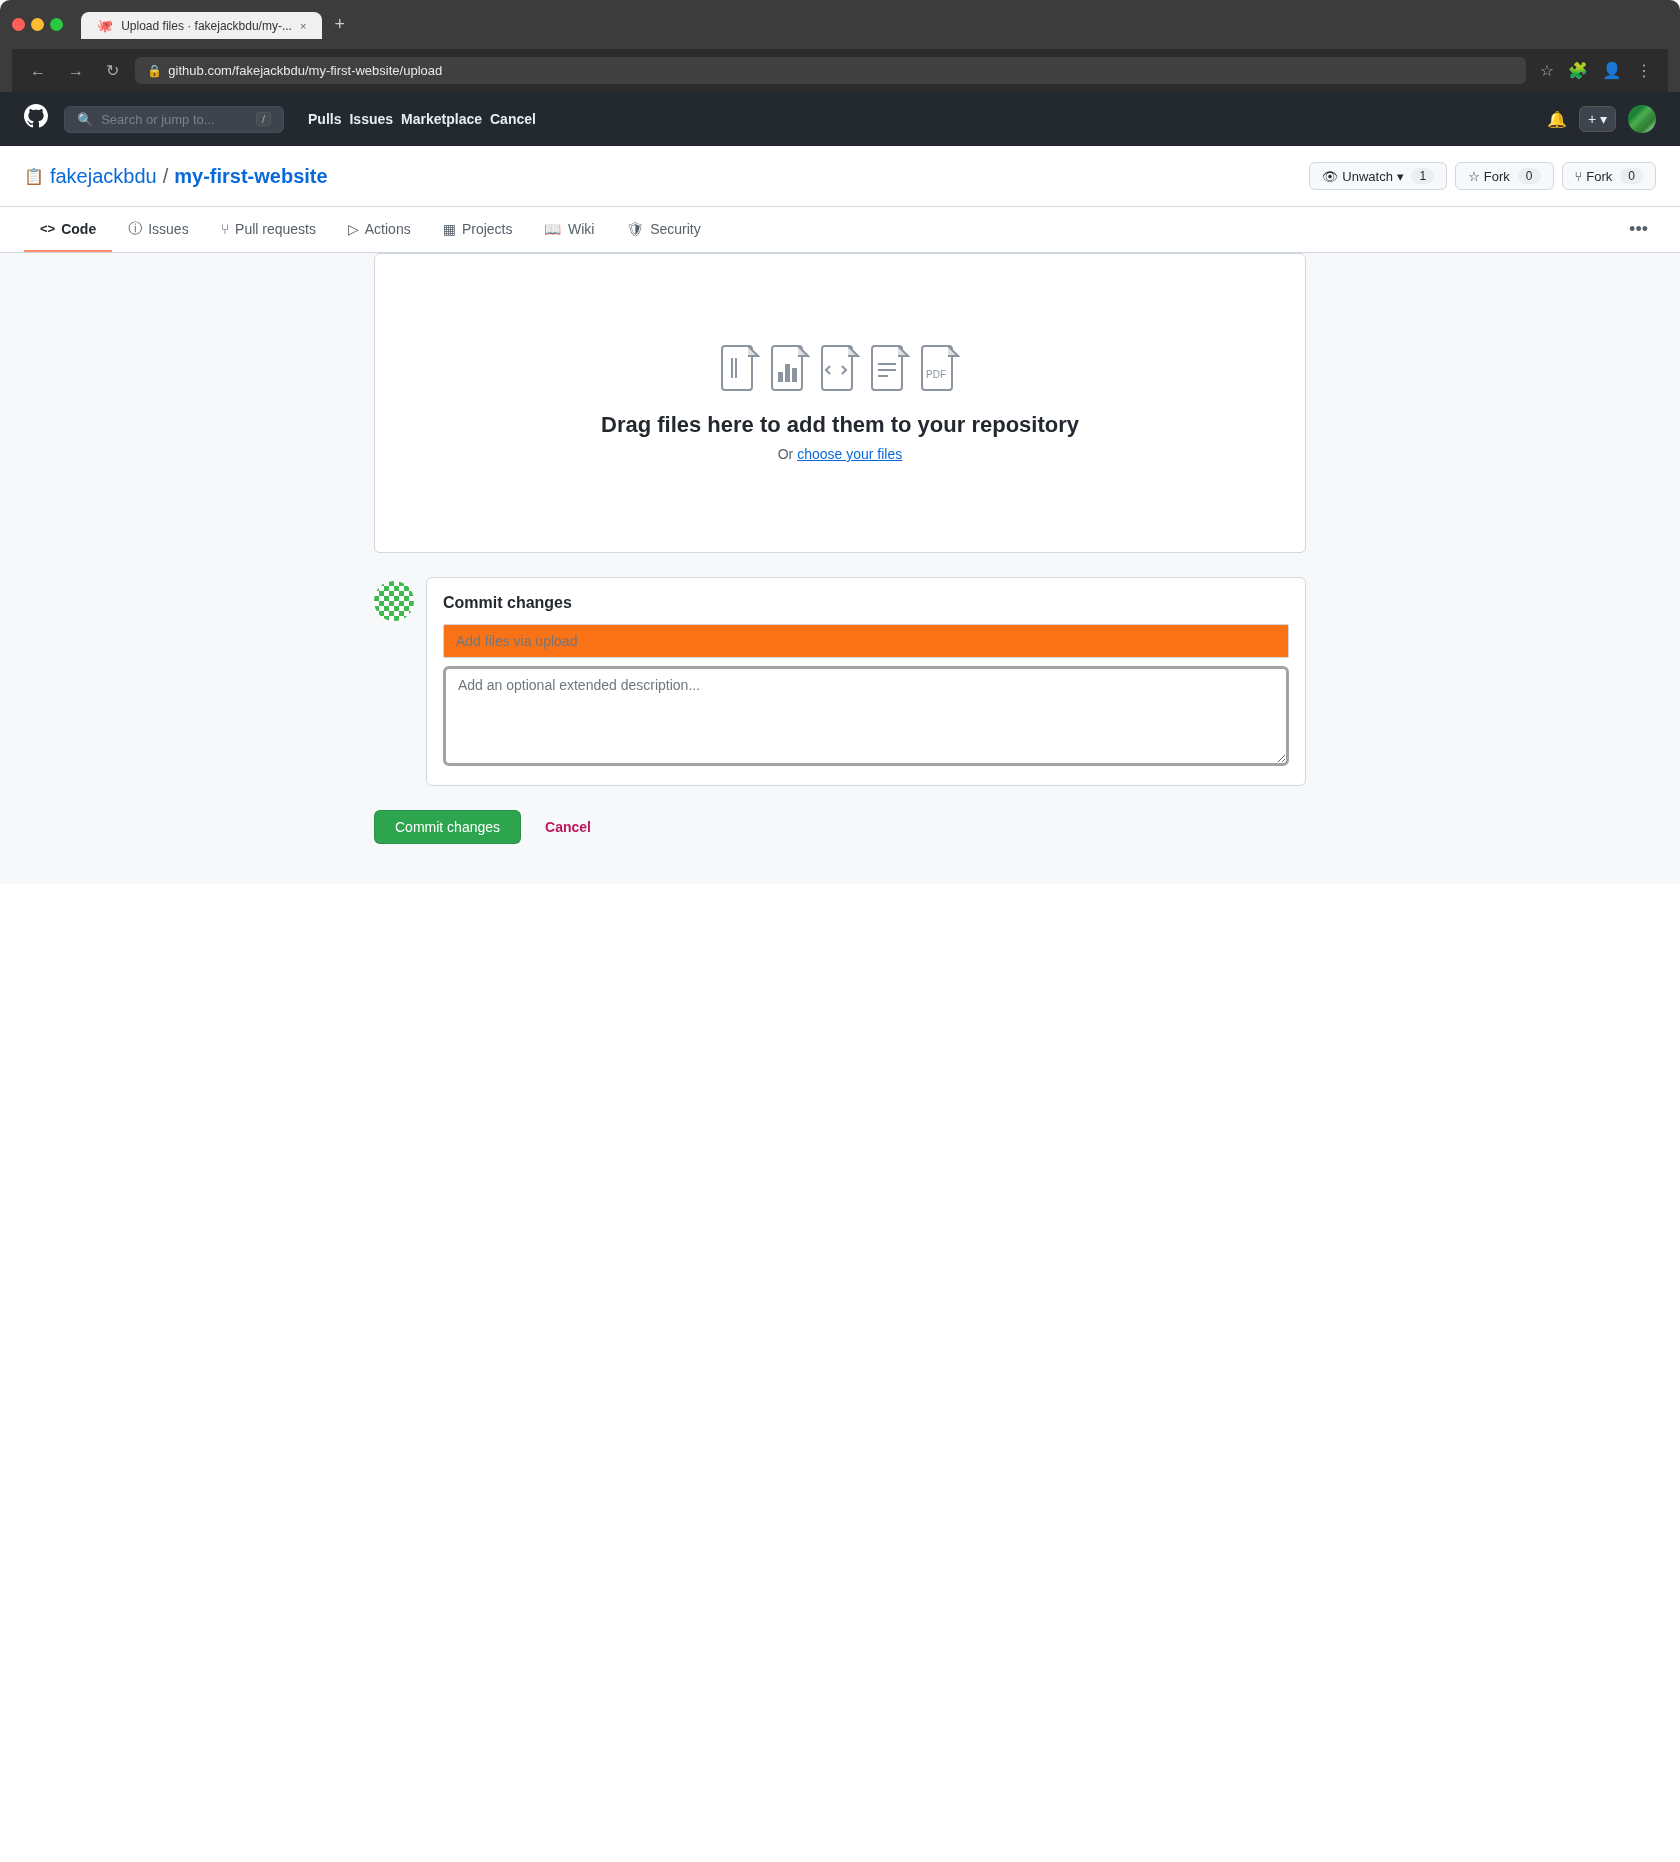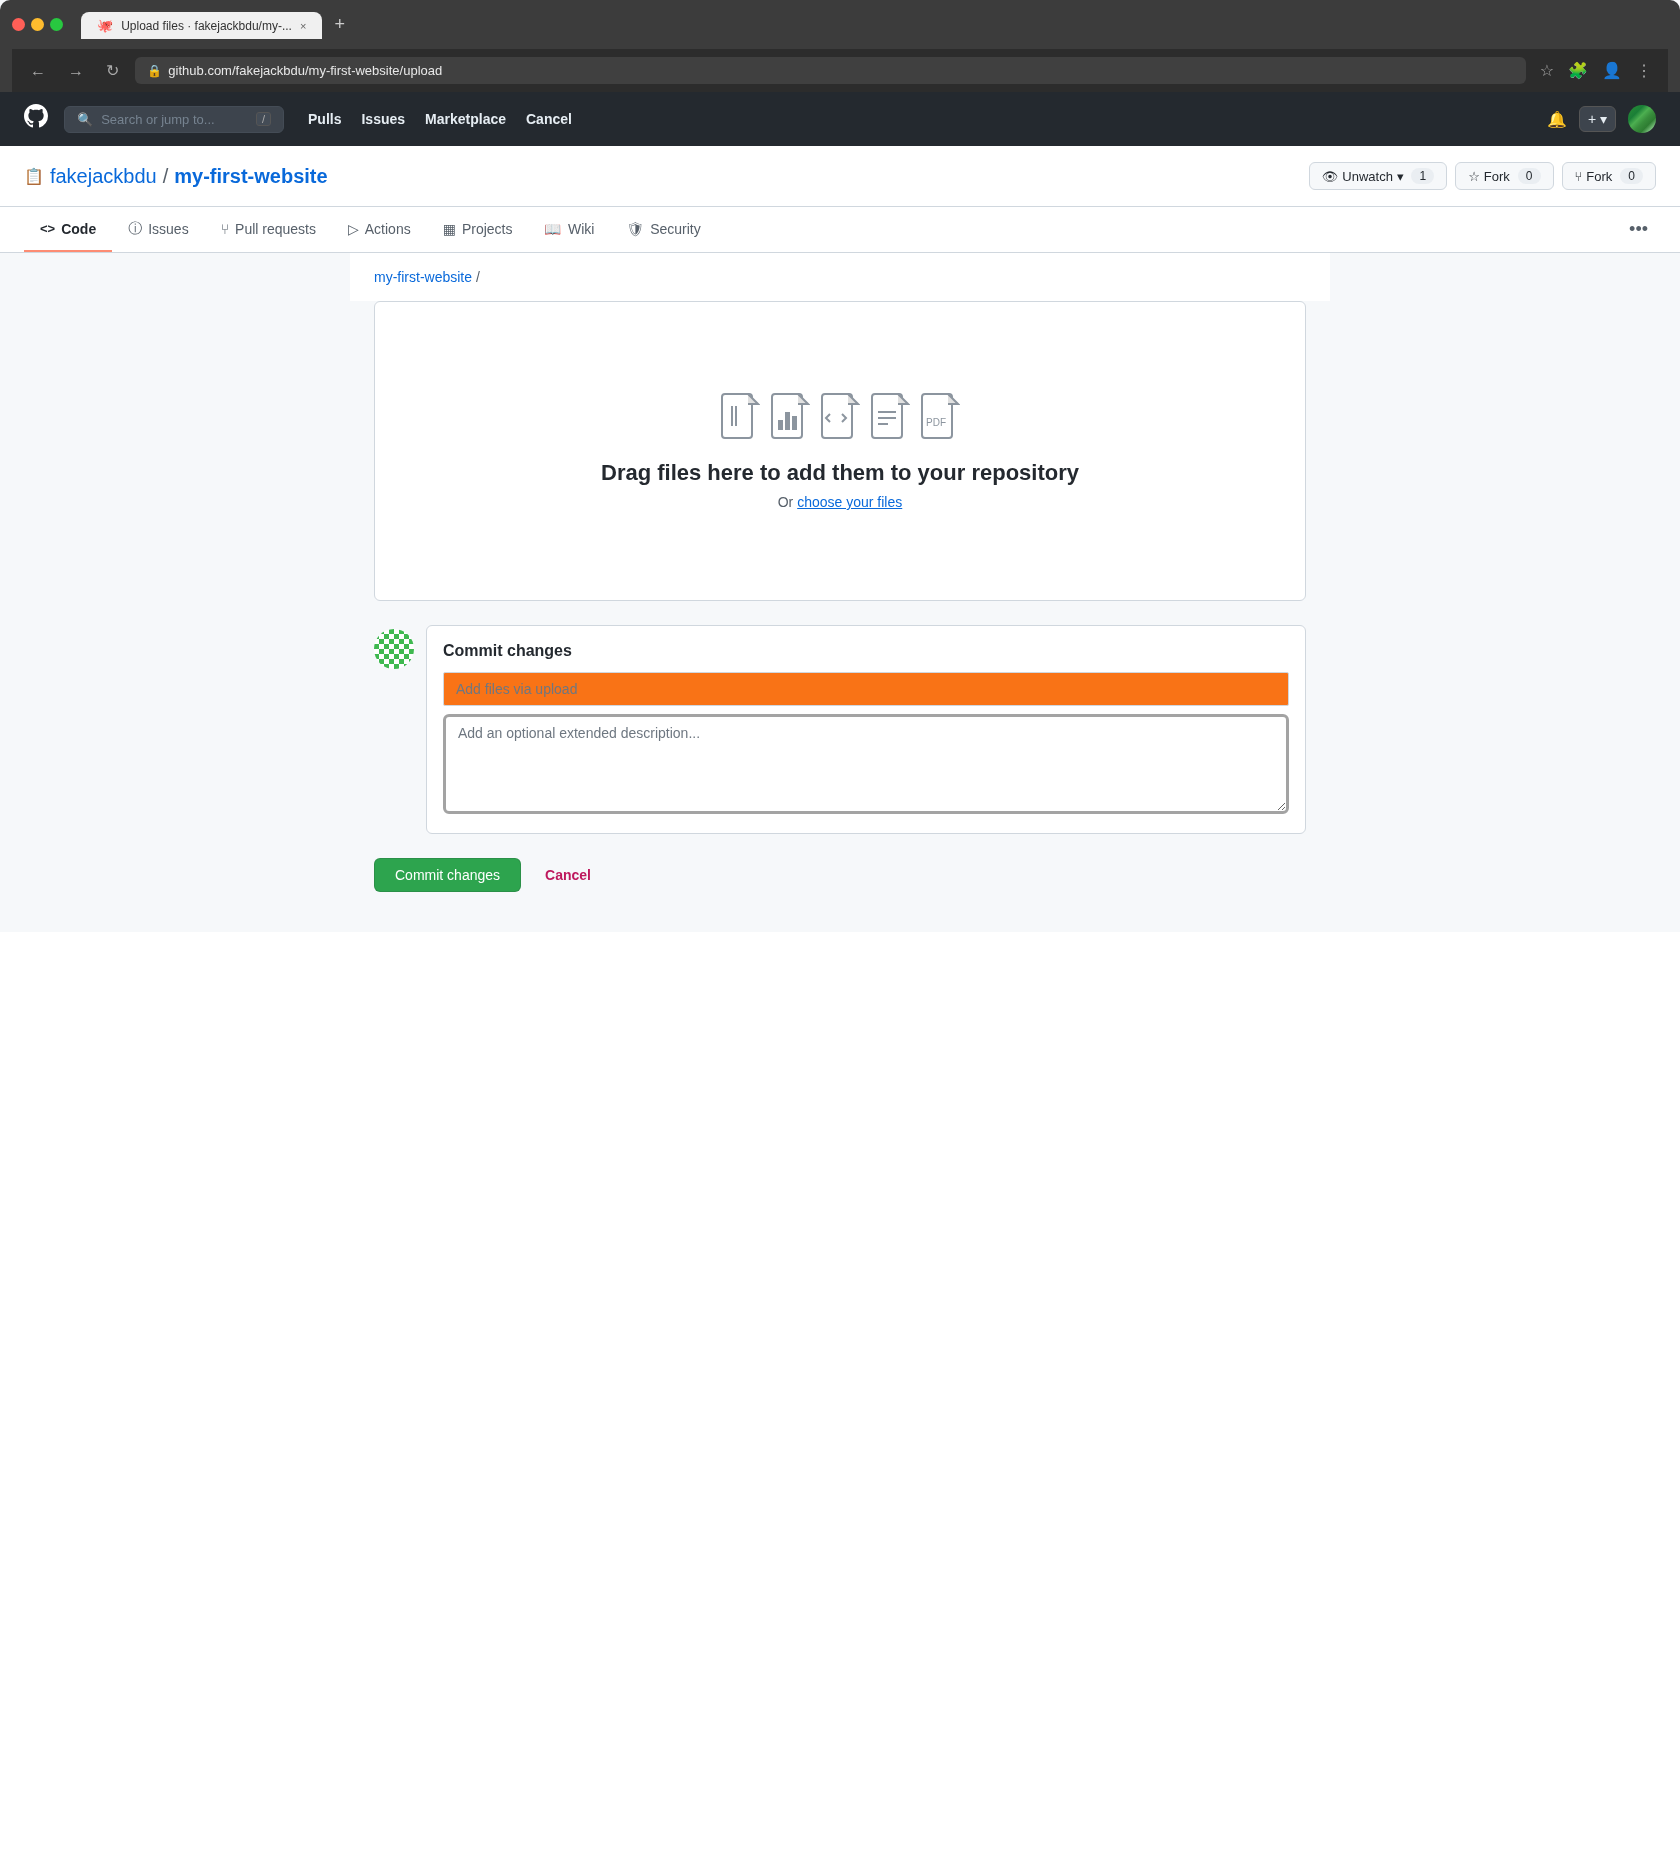--- a/index.html
+++ b/index.html
@@ -25,21 +25,21 @@
     .url-lock { color: #aaa; font-size: 12px; }
     .url-text { color: #e8e8e8; font-size: 13px; }
     .address-actions { display: flex; gap: 6px; color: #aaa; }
     .addr-icon { font-size: 16px; cursor: pointer; padding: 2px 4px; }
 
     
     .gh-header { background: #24292f; padding: 12px 24px; display: flex; align-items: center; gap: 16px; }
     .gh-logo { color: white; font-size: 24px; }
     .gh-search { background: #3d444d; border: 1px solid #444c56; border-radius: 6px; padding: 5px 12px; color: #aaa; font-size: 13px; display: flex; align-items: center; gap: 8px; width: 220px; cursor: pointer; }
     .search-slash { background: #444c56; border: 1px solid #555; border-radius: 3px; padding: 0 5px; font-size: 11px; color: #aaa; }
-    .gh-nav { display: flex; gap: 20px; margin-left: 8px; }
+    .gh-nav { display: flex; gap: 8px; margin-left: 8px; }
     .gh-nav a { color: #e6edf3; font-size: 14px; font-weight: 600; text-decoration: none; }
     .gh-header-right { margin-left: auto; display: flex; align-items: center; gap: 12px; color: #e6edf3; font-size: 18px; }
     .gh-avatar { width: 28px; height: 28px; border-radius: 50%; background: linear-gradient(135deg, #3fb950, #238636, #1a7f37, #4caf50, #388e3c, #2e7d32, #81c784, #4caf50); }
 
     
     .repo-header { padding: 16px 24px; display: flex; align-items: center; justify-content: space-between; border-bottom: 1px solid #d0d7de; background: white; }
     .repo-title { display: flex; align-items: center; gap: 6px; font-size: 20px; }
     .repo-icon { color: #57606a; font-size: 16px; }
     .repo-owner { color: #0969da; text-decoration: none; font-weight: 400; }
     .repo-sep { color: #57606a; }
@@ -206,24 +206,20 @@
     <a class="repo-nav-item">
       <span>🛡</span>
       <span>Security</span>
     </a>
     <span class="more-btn">•••</span>
   </div>
 
   <div class="content-area">
     <div style="max-width: 1012px; margin: 0 auto; padding: 0 16px;">
 
-      <div class="breadcrumb">
-        <a>my-first-website</a>
-        <span>/</span>
-      </div>
 
       <div class="upload-container">
         <div class="upload-zone">
 
           <div class="file-icons">
 
             <svg width="40" height="48" viewBox="0 0 40 48" fill="none">
               <rect x="2" y="2" width="30" height="44" rx="3" fill="white" stroke="#8c959f" stroke-width="2"></rect>
               <polyline points="28,2 38,12 28,12" fill="#e0e0e0" stroke="#8c959f" stroke-width="2"></polyline>
               <line x1="12" y1="14" x2="12" y2="34" stroke="#8c959f" stroke-width="2"></line>

